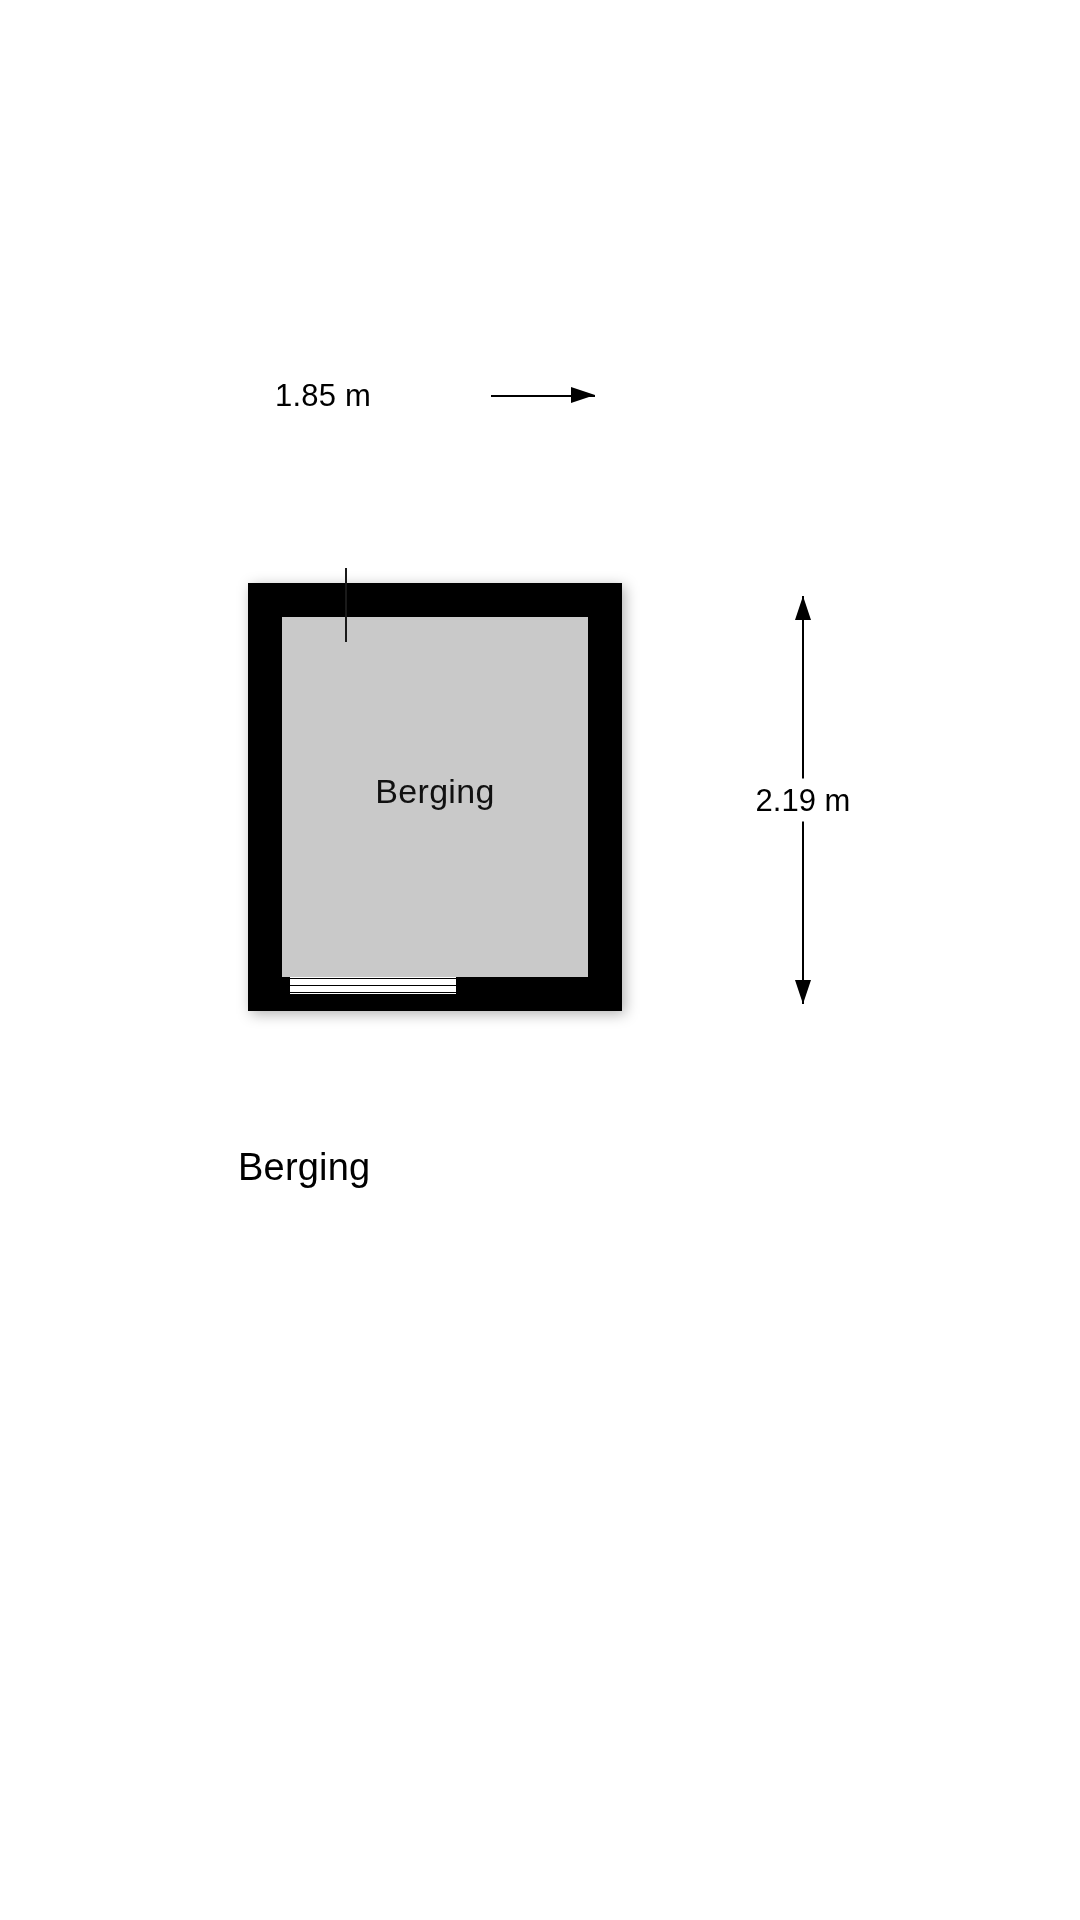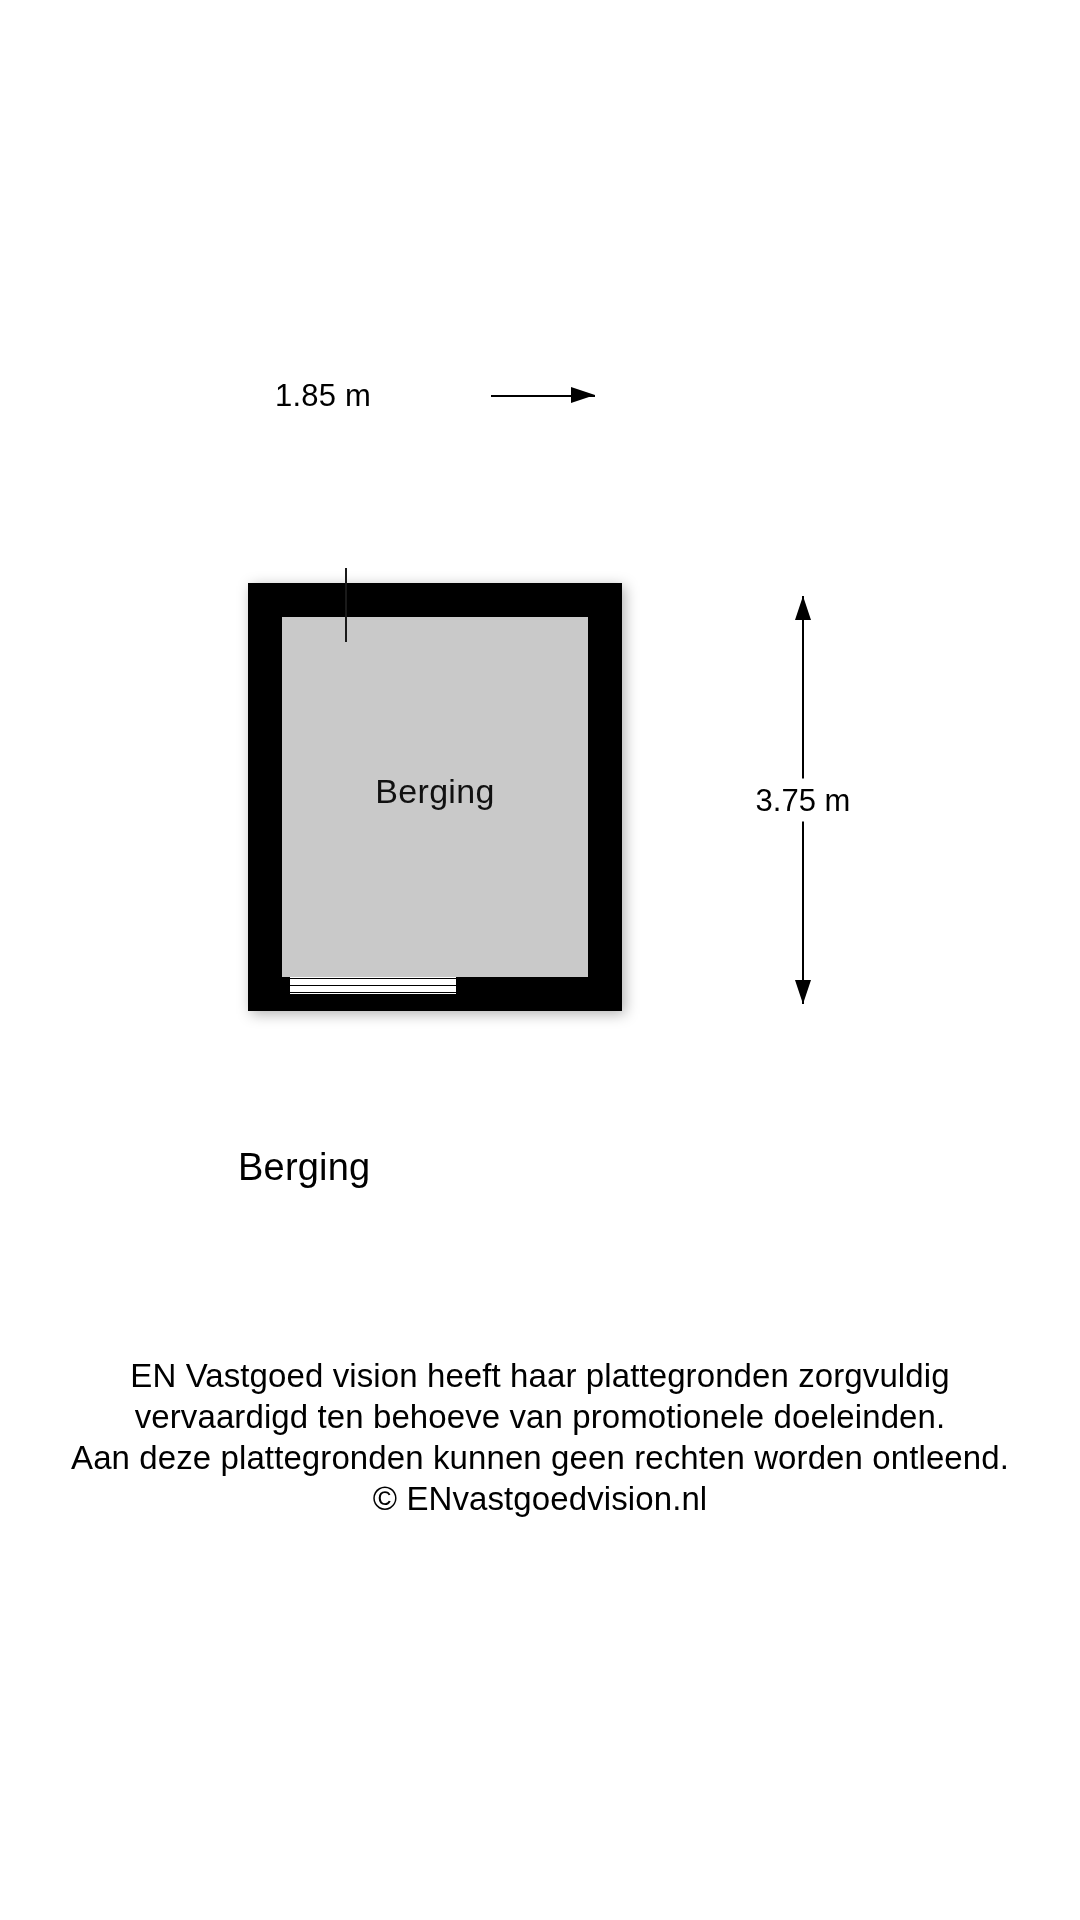--- a/index.html
+++ b/index.html
@@ -235,40 +235,34 @@
     <span class="line-left"></span>
     <span class="line-right"></span>
     <span class="arrow-right"></span>
     <span class="dim-h-label">1.85 m</span>
   </div>
 
   <div class="dim-v">
     <span class="arrow-up"></span>
     <span class="vline"></span>
     <span class="arrow-down"></span>
-    <span class="dim-v-label">3.75 m</span>
+    <span class="dim-v-label">2.19 m</span>
   </div>
 
   <div class="plan">
     <div class="room-shadow"></div>
     <div class="room-walls">
       <div class="room-fill">
         <span class="room-name">Berging</span>
       </div>
       <div class="door">
         <span class="leaf l1"></span>
         <span class="leaf l2"></span>
         <span class="leaf l3"></span>
       </div>
       <div class="door-tick"></div>
     </div>
   </div>
 
   <div class="floor-title">Berging</div>
 
-  <div class="disclaimer">
-    <span class="dline">EN Vastgoed vision heeft haar plattegronden zorgvuldig</span>
-    <span class="dline">vervaardigd ten behoeve van promotionele doeleinden.</span>
-    <span class="dline">Aan deze plattegronden kunnen geen rechten worden ontleend.</span>
-    <span class="dline">© ENvastgoedvision.nl</span>
-  </div>
 
 </div>
 
 </body></html>

